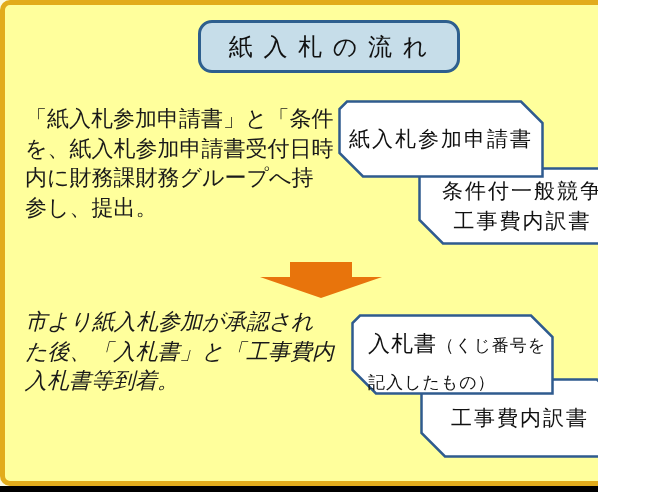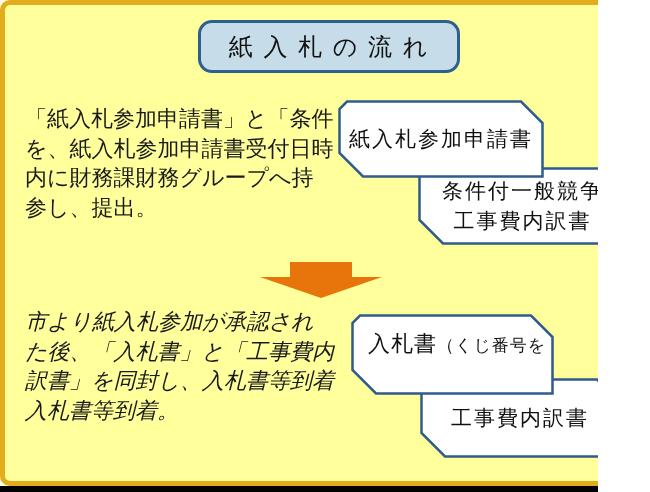--- a/index.html
+++ b/index.html
@@ -67,31 +67,33 @@
     </div>
   </div>
 
   <svg class="arrow" viewBox="0 0 124 38">
     <polygon points="31,1 93,1 93,16 123,16 62,37 1,16 31,16" fill="#E8740C"></polygon>
   </svg>
 
   <div class="para para-2">
     <div>市より紙入札参加が承認され</div>
     <div>た後、「入札書」と「工事費内</div>
-    <div>訳書」を同封し、入札書等到着</div>
     <div>入札書等到着。</div>
   </div>
 
   <div class="doc-box box-3">
     <svg width="203" height="81" viewBox="0 0 203 81">
       <polygon points="9,1.5 180,1.5 201.5,23 201.5,79.5 25,79.5 1.5,56 1.5,9" fill="#FFFFFF" stroke="#2F5B8F" stroke-width="2.5"></polygon>
     </svg>
     <div class="doc-label left-align">
       <div>
         <span class="big">入札書</span><span class="small">（くじ番号を</span>
+      </div>
+      <div>
+        <span class="small">記入したもの）</span>
       </div>
     </div>
   </div>
 
   <div class="doc-box box-4">
     <svg width="200" height="80" viewBox="0 0 200 80">
       <polygon points="9,1.5 177,1.5 198.5,23 198.5,78.5 25,78.5 1.5,55 1.5,9" fill="#FFFFFF" stroke="#2F5B8F" stroke-width="2.5"></polygon>
     </svg>
     <div class="doc-label">
       <span>工事費内訳書</span>

